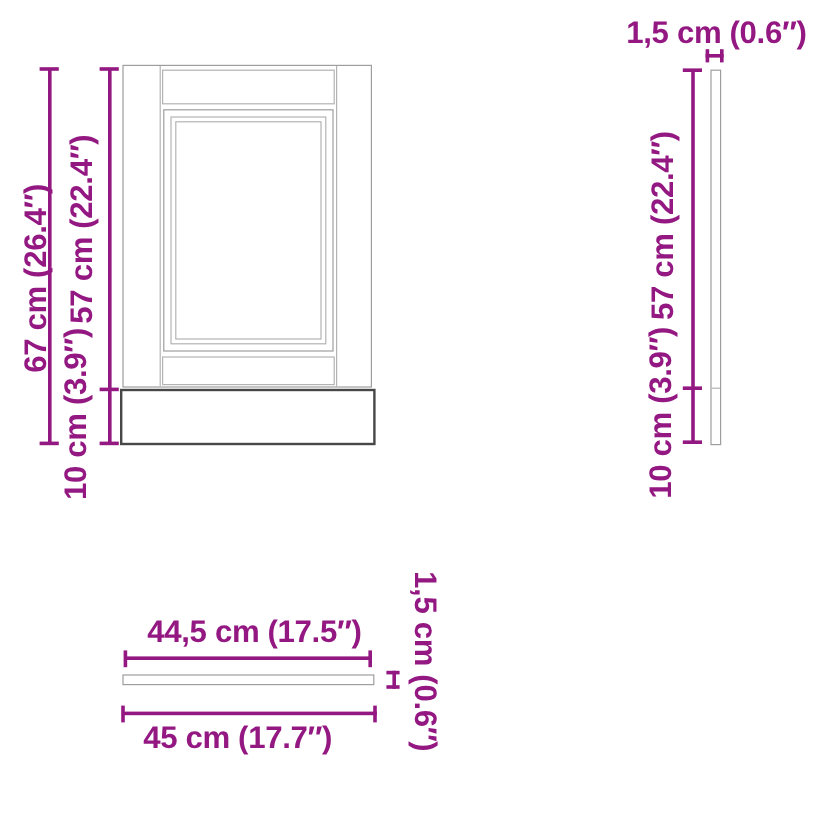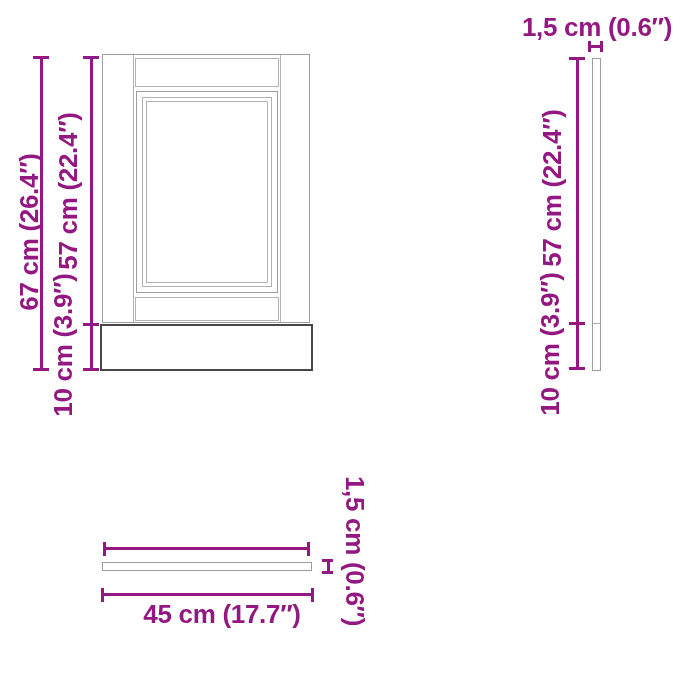--- a/index.html
+++ b/index.html
@@ -79,28 +79,29 @@
     <div class="dline" style="left:569px;top:322px;width:16px;height:3px;"></div>
     <div class="dline" style="left:569px;top:367px;width:16px;height:3px;"></div>
     <div class="dim-label rot-ccw" style="left:552px;top:188px;">57 cm (22.4″)</div>
     <div class="dim-label rot-ccw" style="left:550px;top:344px;">10 cm (3.9″)</div>
   </div>
 
   <div class="group">
 
     <div class="shape" style="left:102px;top:562px;width:210px;height:9px;"></div>
 
+    <div class="dim-label" style="left:212px;top:526px;">44,5 cm (17.5″)</div>
     <div class="dline" style="left:104px;top:547px;width:206px;height:3px;"></div>
     <div class="dline" style="left:103px;top:542px;width:3px;height:14px;"></div>
     <div class="dline" style="left:307px;top:542px;width:3px;height:14px;"></div>
 
     <div class="dline" style="left:102px;top:593px;width:212px;height:3px;"></div>
     <div class="dline" style="left:101px;top:588px;width:3px;height:14px;"></div>
     <div class="dline" style="left:311px;top:588px;width:3px;height:14px;"></div>
-    <div class="dim-label" style="left:222px;top:614px;text-align:right;">45 cm (17.7″)</div>
+    <div class="dim-label" style="left:198px;top:614px;text-align:right;">45 cm (17.7″)</div>
 
     <div class="dline" style="left:327px;top:559px;width:3px;height:15px;"></div>
     <div class="dline" style="left:322px;top:559px;width:11px;height:3px;"></div>
     <div class="dline" style="left:322px;top:571px;width:11px;height:3px;"></div>
     <div class="dim-label rot-cw" style="left:355px;top:551px;">1,5 cm (0.6″)</div>
   </div>
 
 </div>
 
 </body></html>

